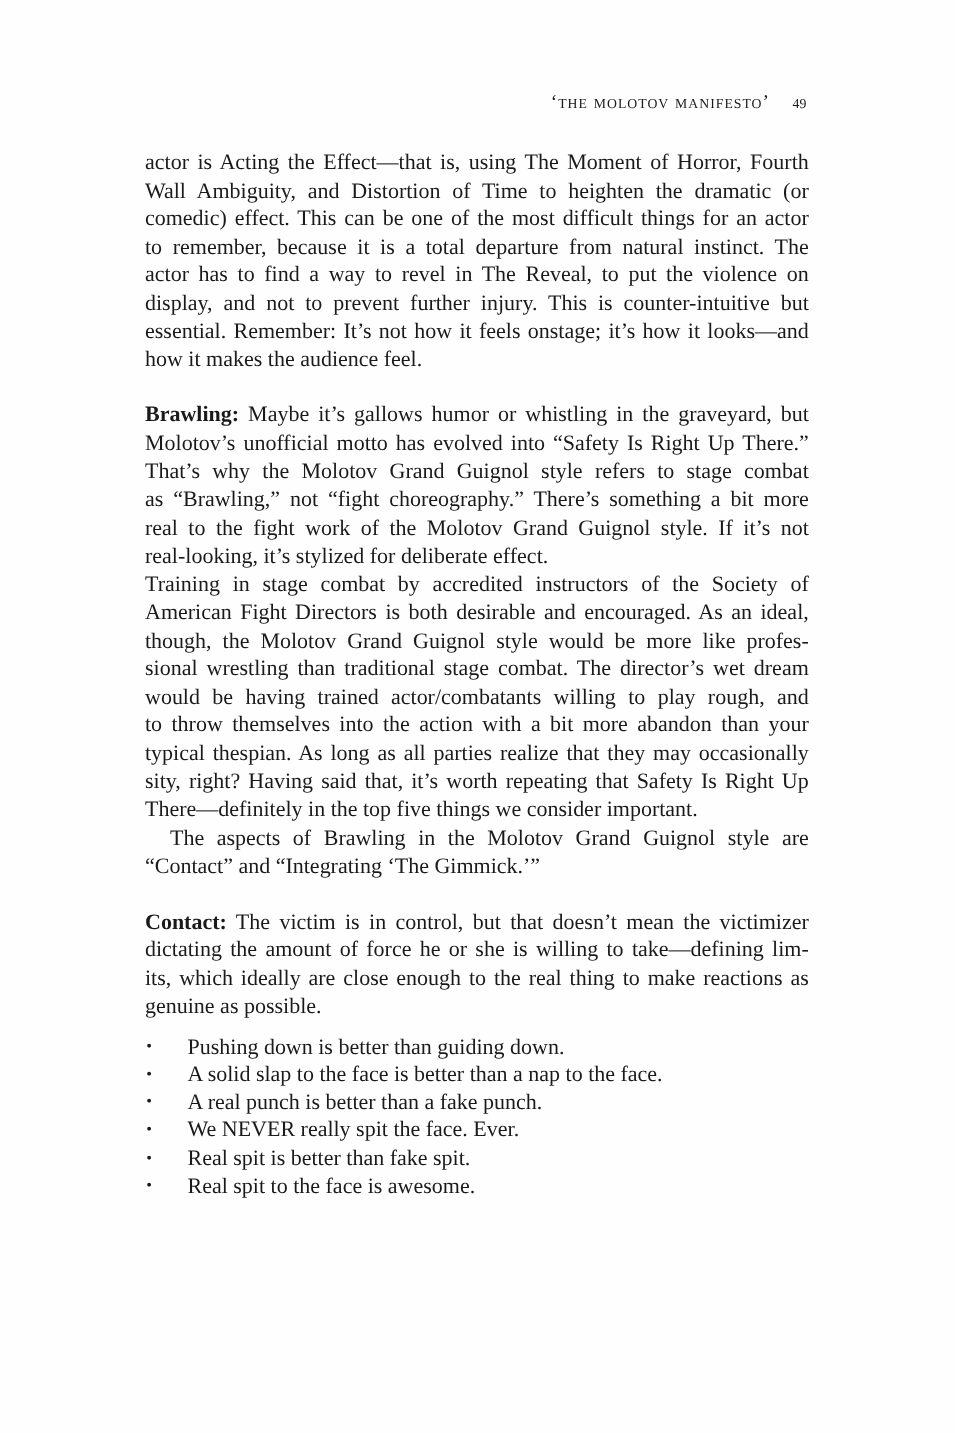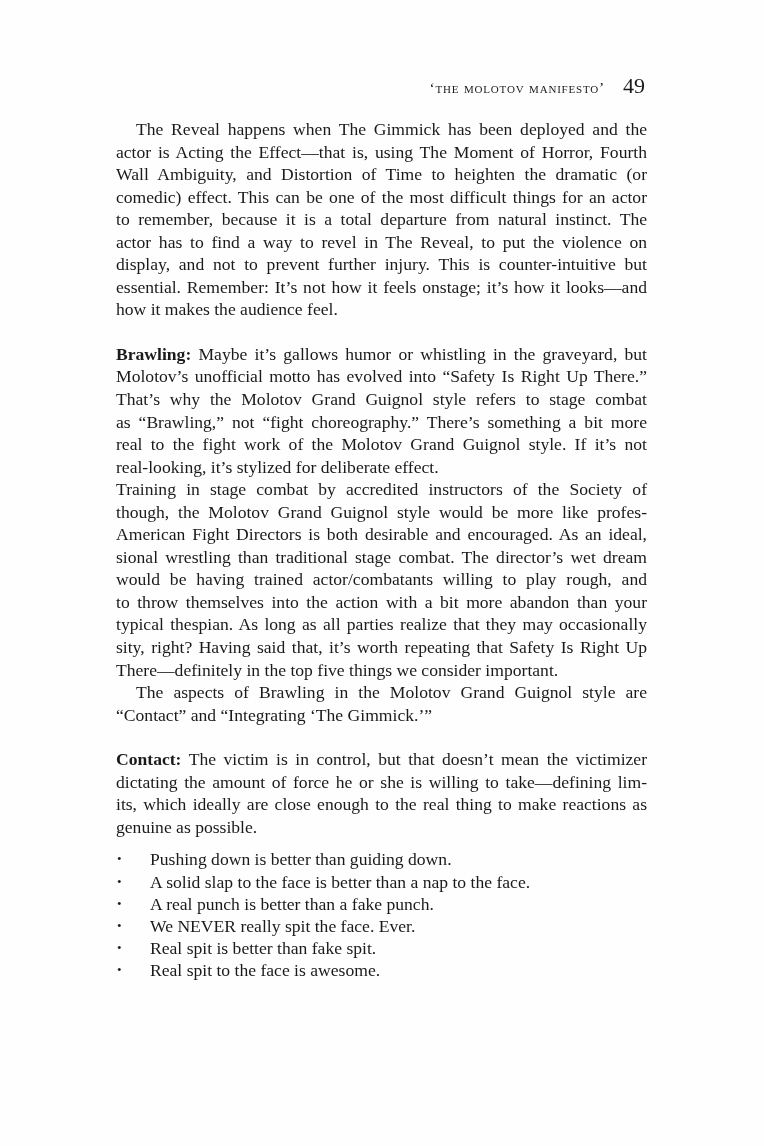--- a/index.html
+++ b/index.html
@@ -1,20 +1,20 @@
 <!DOCTYPE html>
 <html><head>
 <meta charset="utf-8">
 <style>
   html, body { margin: 0; padding: 0; background: #ffffff; }
   body { width: 764px; height: 1146px; position: relative; overflow: hidden; }
   .page { position: absolute; left: 0; top: 0; width: 764px; height: 1146px; background: #fefefe; color: #1a1a1a; font-family: "Liberation Serif", "DejaVu Serif", serif; }
   .running-head { position: absolute; top: 73px; left: 380px; width: 265px; height: 22px; font-size: 13.2px; letter-spacing: 0.6px; text-align: right; white-space: nowrap; }
   .running-head .title { font-variant: small-caps; text-transform: lowercase; font-size: 15.5px; letter-spacing: 0.8px; }
-  .running-head .num { display: inline-block; margin-left: 18px; font-size: 22px; letter-spacing: 0; }
+  .running-head .num { display: inline-block; margin-left: 18px; font-size: 11px; letter-spacing: 0; }
   .body { position: absolute; left: 116px; top: 118px; width: 531px; }
   .line { height: 22.55px; line-height: 22.55px; font-size: 17.6px; white-space: nowrap; overflow: visible; text-align: justify; text-align-last: justify; }
   .line.last { text-align-last: left; }
   .line.indent { padding-left: 20px; }
   .gap { height: 22px; }
   .gap-small { height: 10px; }
   .bold { font-weight: bold; }
   .bullet-list { margin: 0; padding: 0; list-style: none; }
   .bullet { height: 22.2px; line-height: 22.2px; font-size: 17.6px; white-space: nowrap; position: relative; padding-left: 34px; }
   .bullet .dot { position: absolute; left: 1px; top: 0; font-size: 13px; }
@@ -24,21 +24,20 @@
 
 <div class="page">
 
   <div class="running-head">
     <span class="title">‘the molotov manifesto’</span><span class="num">49</span>
   </div>
 
   <div class="body">
 
     <div>
-      <div class="line indent">The Reveal happens when The Gimmick has been deployed and the</div>
       <div class="line">actor is Acting the Effect—that is, using The Moment of Horror, Fourth</div>
       <div class="line">Wall Ambiguity, and Distortion of Time to heighten the dramatic (or</div>
       <div class="line">comedic) effect. This can be one of the most difficult things for an actor</div>
       <div class="line">to remember, because it is a total departure from natural instinct. The</div>
       <div class="line">actor has to find a way to revel in The Reveal, to put the violence on</div>
       <div class="line">display, and not to prevent further injury. This is counter-intuitive but</div>
       <div class="line">essential. Remember: It’s not how it feels onstage; it’s how it looks—and</div>
       <div class="line last">how it makes the audience feel.</div>
     </div>
 
@@ -46,22 +45,22 @@
 
     <div>
       <div class="line"><span class="bold">Brawling:</span><span> Maybe it’s gallows humor or whistling in the graveyard, but</span></div>
       <div class="line">Molotov’s unofficial motto has evolved into “Safety Is Right Up There.”</div>
       <div class="line">That’s why the Molotov Grand Guignol style refers to stage combat</div>
       <div class="line">as “Brawling,” not “fight choreography.” There’s something a bit more</div>
       <div class="line">real to the fight work of the Molotov Grand Guignol style. If it’s not</div>
       <div class="line last">real-looking, it’s stylized for deliberate effect.</div>
 
       <div class="line">Training in stage combat by accredited instructors of the Society of</div>
+      <div class="line">American Fight Directors is both desirable and encouraged. As an ideal,</div>
       <div class="line">though, the Molotov Grand Guignol style would be more like profes-</div>
-      <div class="line">American Fight Directors is both desirable and encouraged. As an ideal,</div>
       <div class="line">sional wrestling than traditional stage combat. The director’s wet dream</div>
       <div class="line">would be having trained actor/combatants willing to play rough, and</div>
       <div class="line">to throw themselves into the action with a bit more abandon than your</div>
       <div class="line">typical thespian. As long as all parties realize that they may occasionally</div>
       <div class="line">sity, right? Having said that, it’s worth repeating that Safety Is Right Up</div>
       <div class="line last">There—definitely in the top five things we consider important.</div>
 
       <div class="line indent">The aspects of Brawling in the Molotov Grand Guignol style are</div>
       <div class="line last">“Contact” and “Integrating ‘The Gimmick.’”</div>
     </div>

